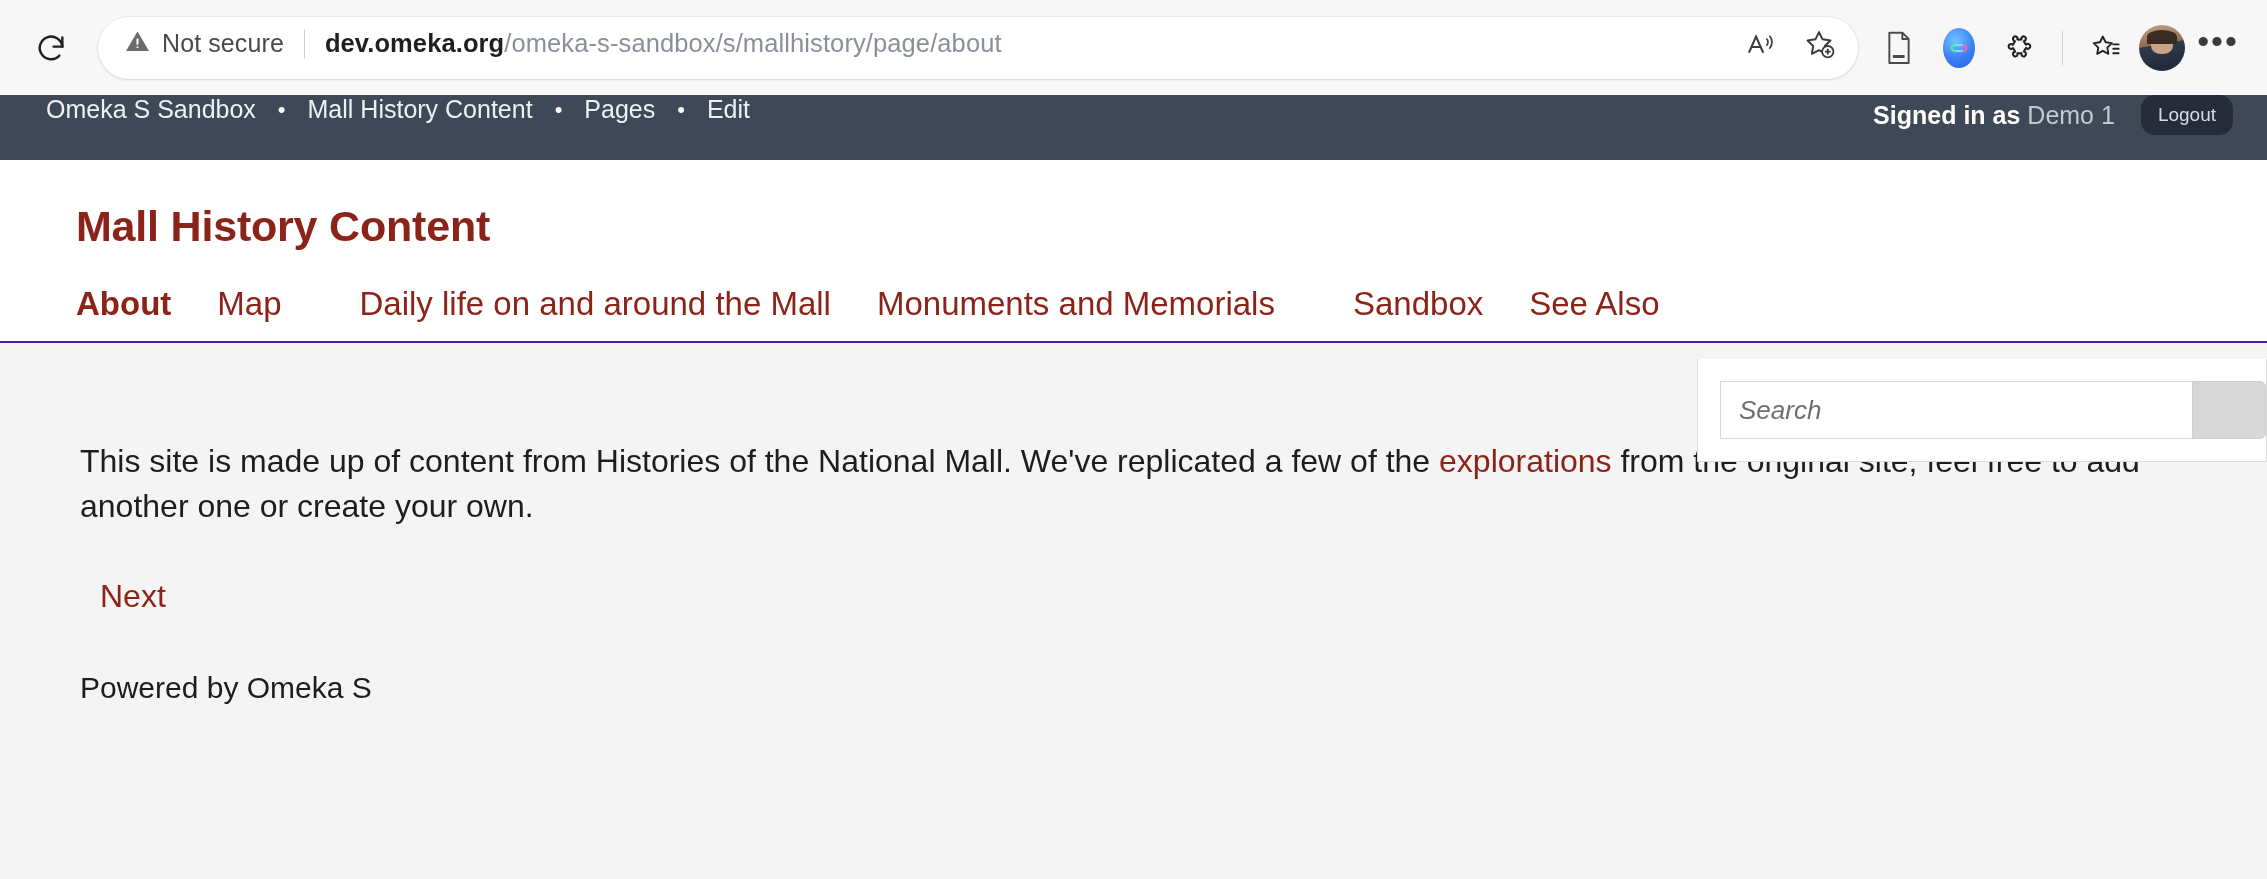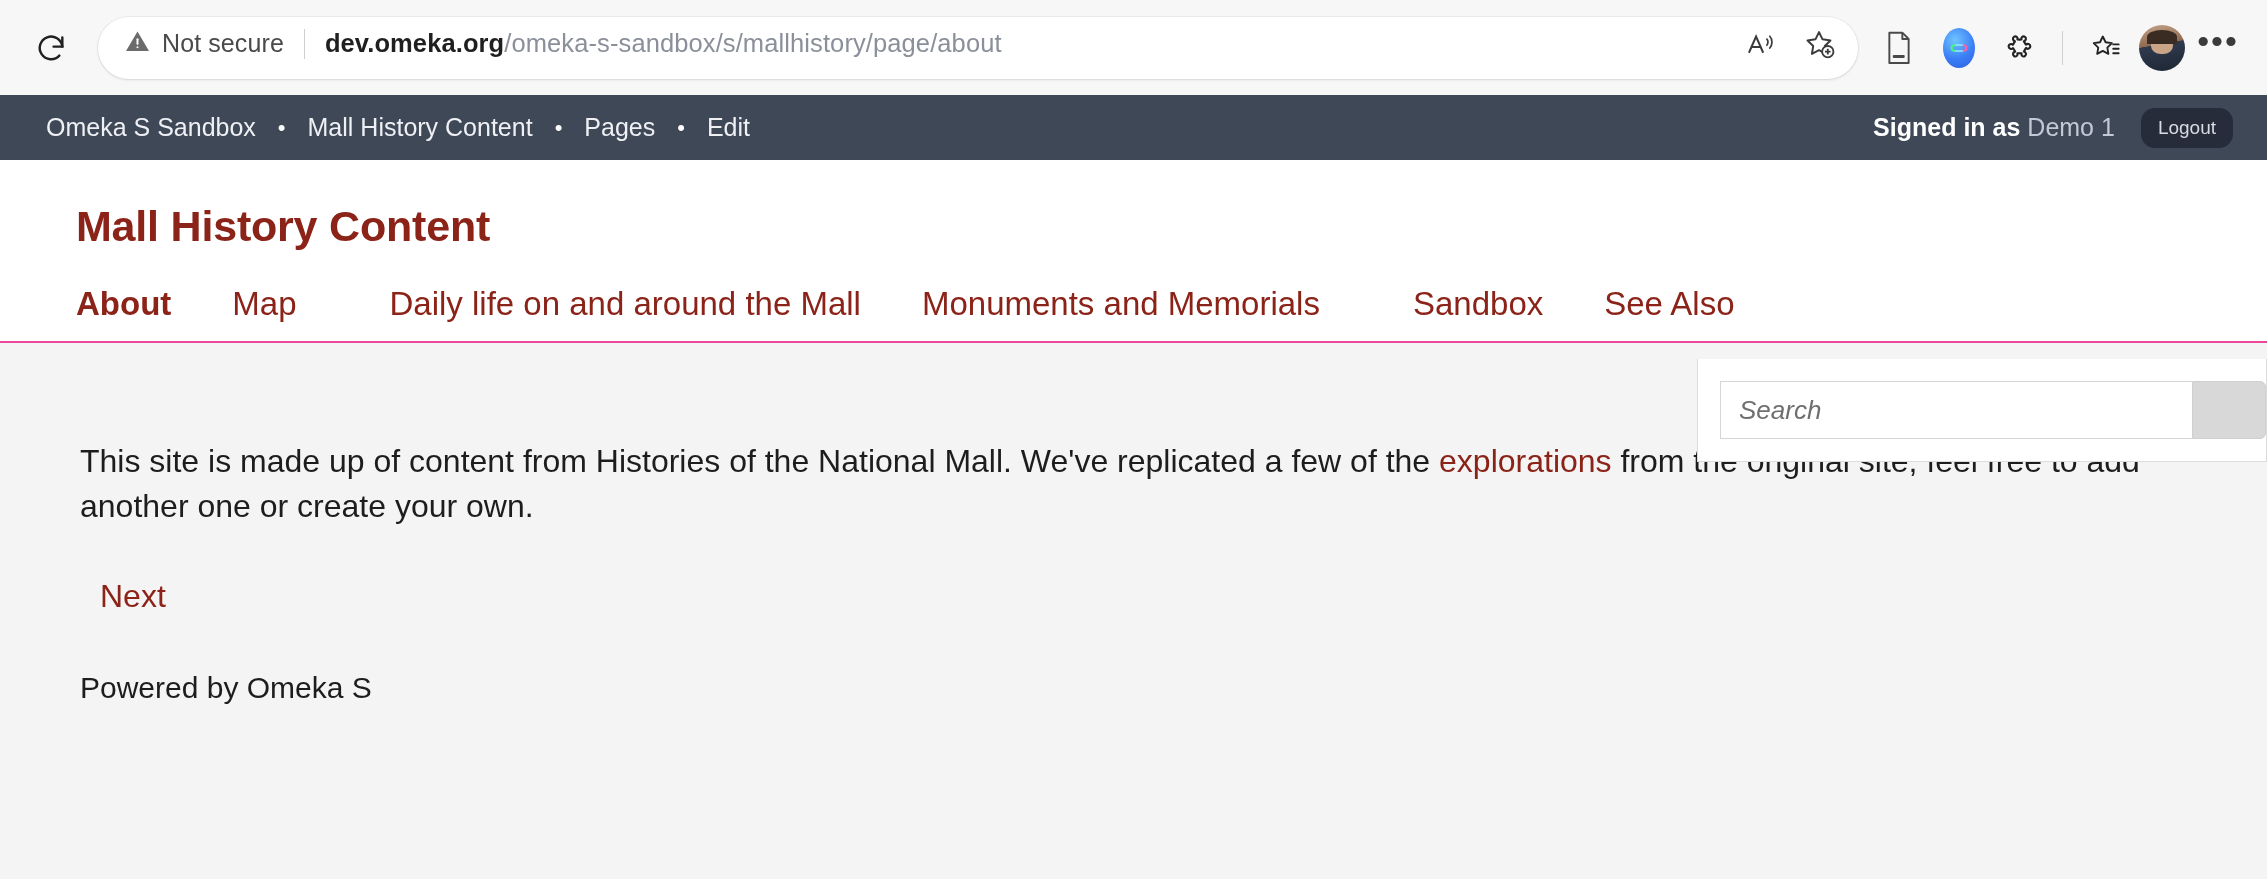--- a/index.html
+++ b/index.html
@@ -165,21 +165,21 @@
     display: flex;
     align-items: center;
     justify-content: center;
   }
 
   
   .admin-bar {
     height: 65px;
     background: #3f4857;
     display: flex;
-    align-items: center;
+    align-items: flex-start;
     justify-content: space-between;
     padding: 0 34px 0 46px;
     color: #ffffff;
   }
   .admin-breadcrumb {
     display: flex;
     align-items: center;
     gap: 0;
   }
   .admin-link {
@@ -228,22 +228,22 @@
     font-weight: 700;
     color: #8b2318;
     margin: 0 0 0 76px;
     letter-spacing: -0.2px;
   }
   .site-nav {
     margin: 34px 0 0 0;
     padding: 0 0 18px 76px;
     display: flex;
     align-items: flex-end;
-    gap: 15px;
-    border-bottom: 2px solid #ec4899;
+    gap: 0;
+    border-bottom: 2px solid #4c1d95;
   }
   .nav-item {
     font-size: 33px;
     color: #8b2318;
     text-decoration: none;
     cursor: pointer;
     white-space: nowrap;
     margin-right: 46px;
   }
   .nav-item.active { font-weight: 700; }

